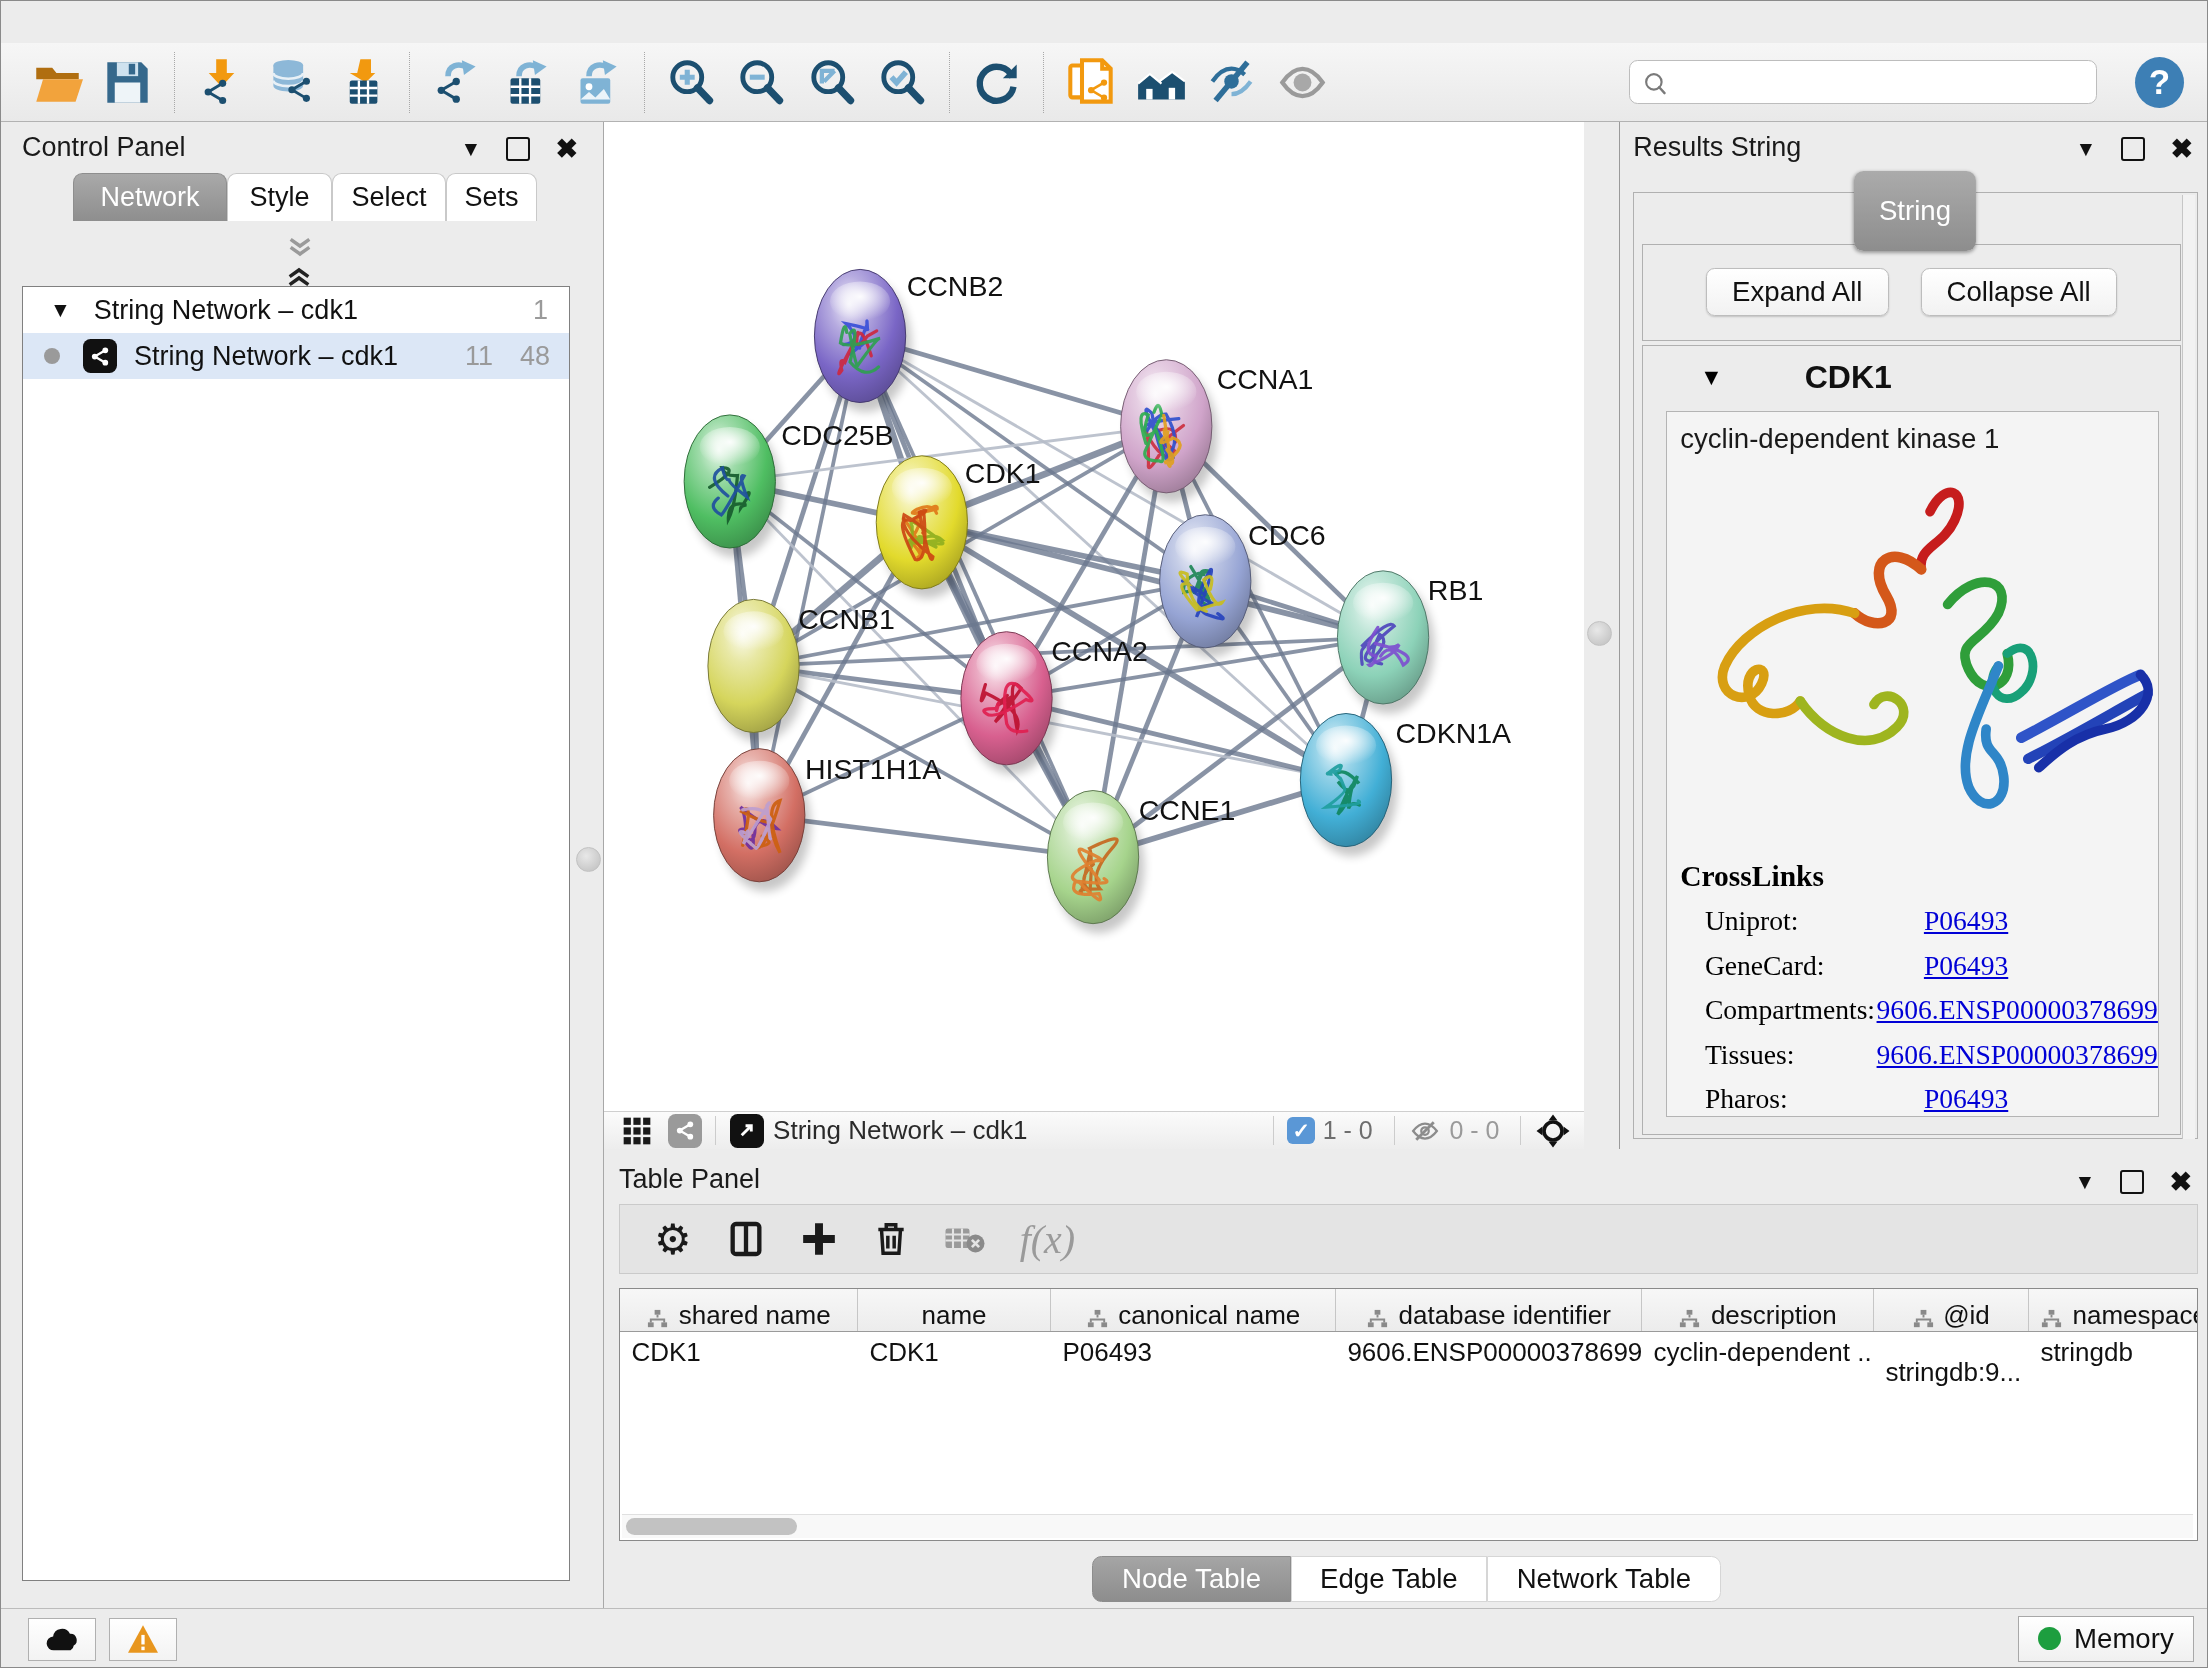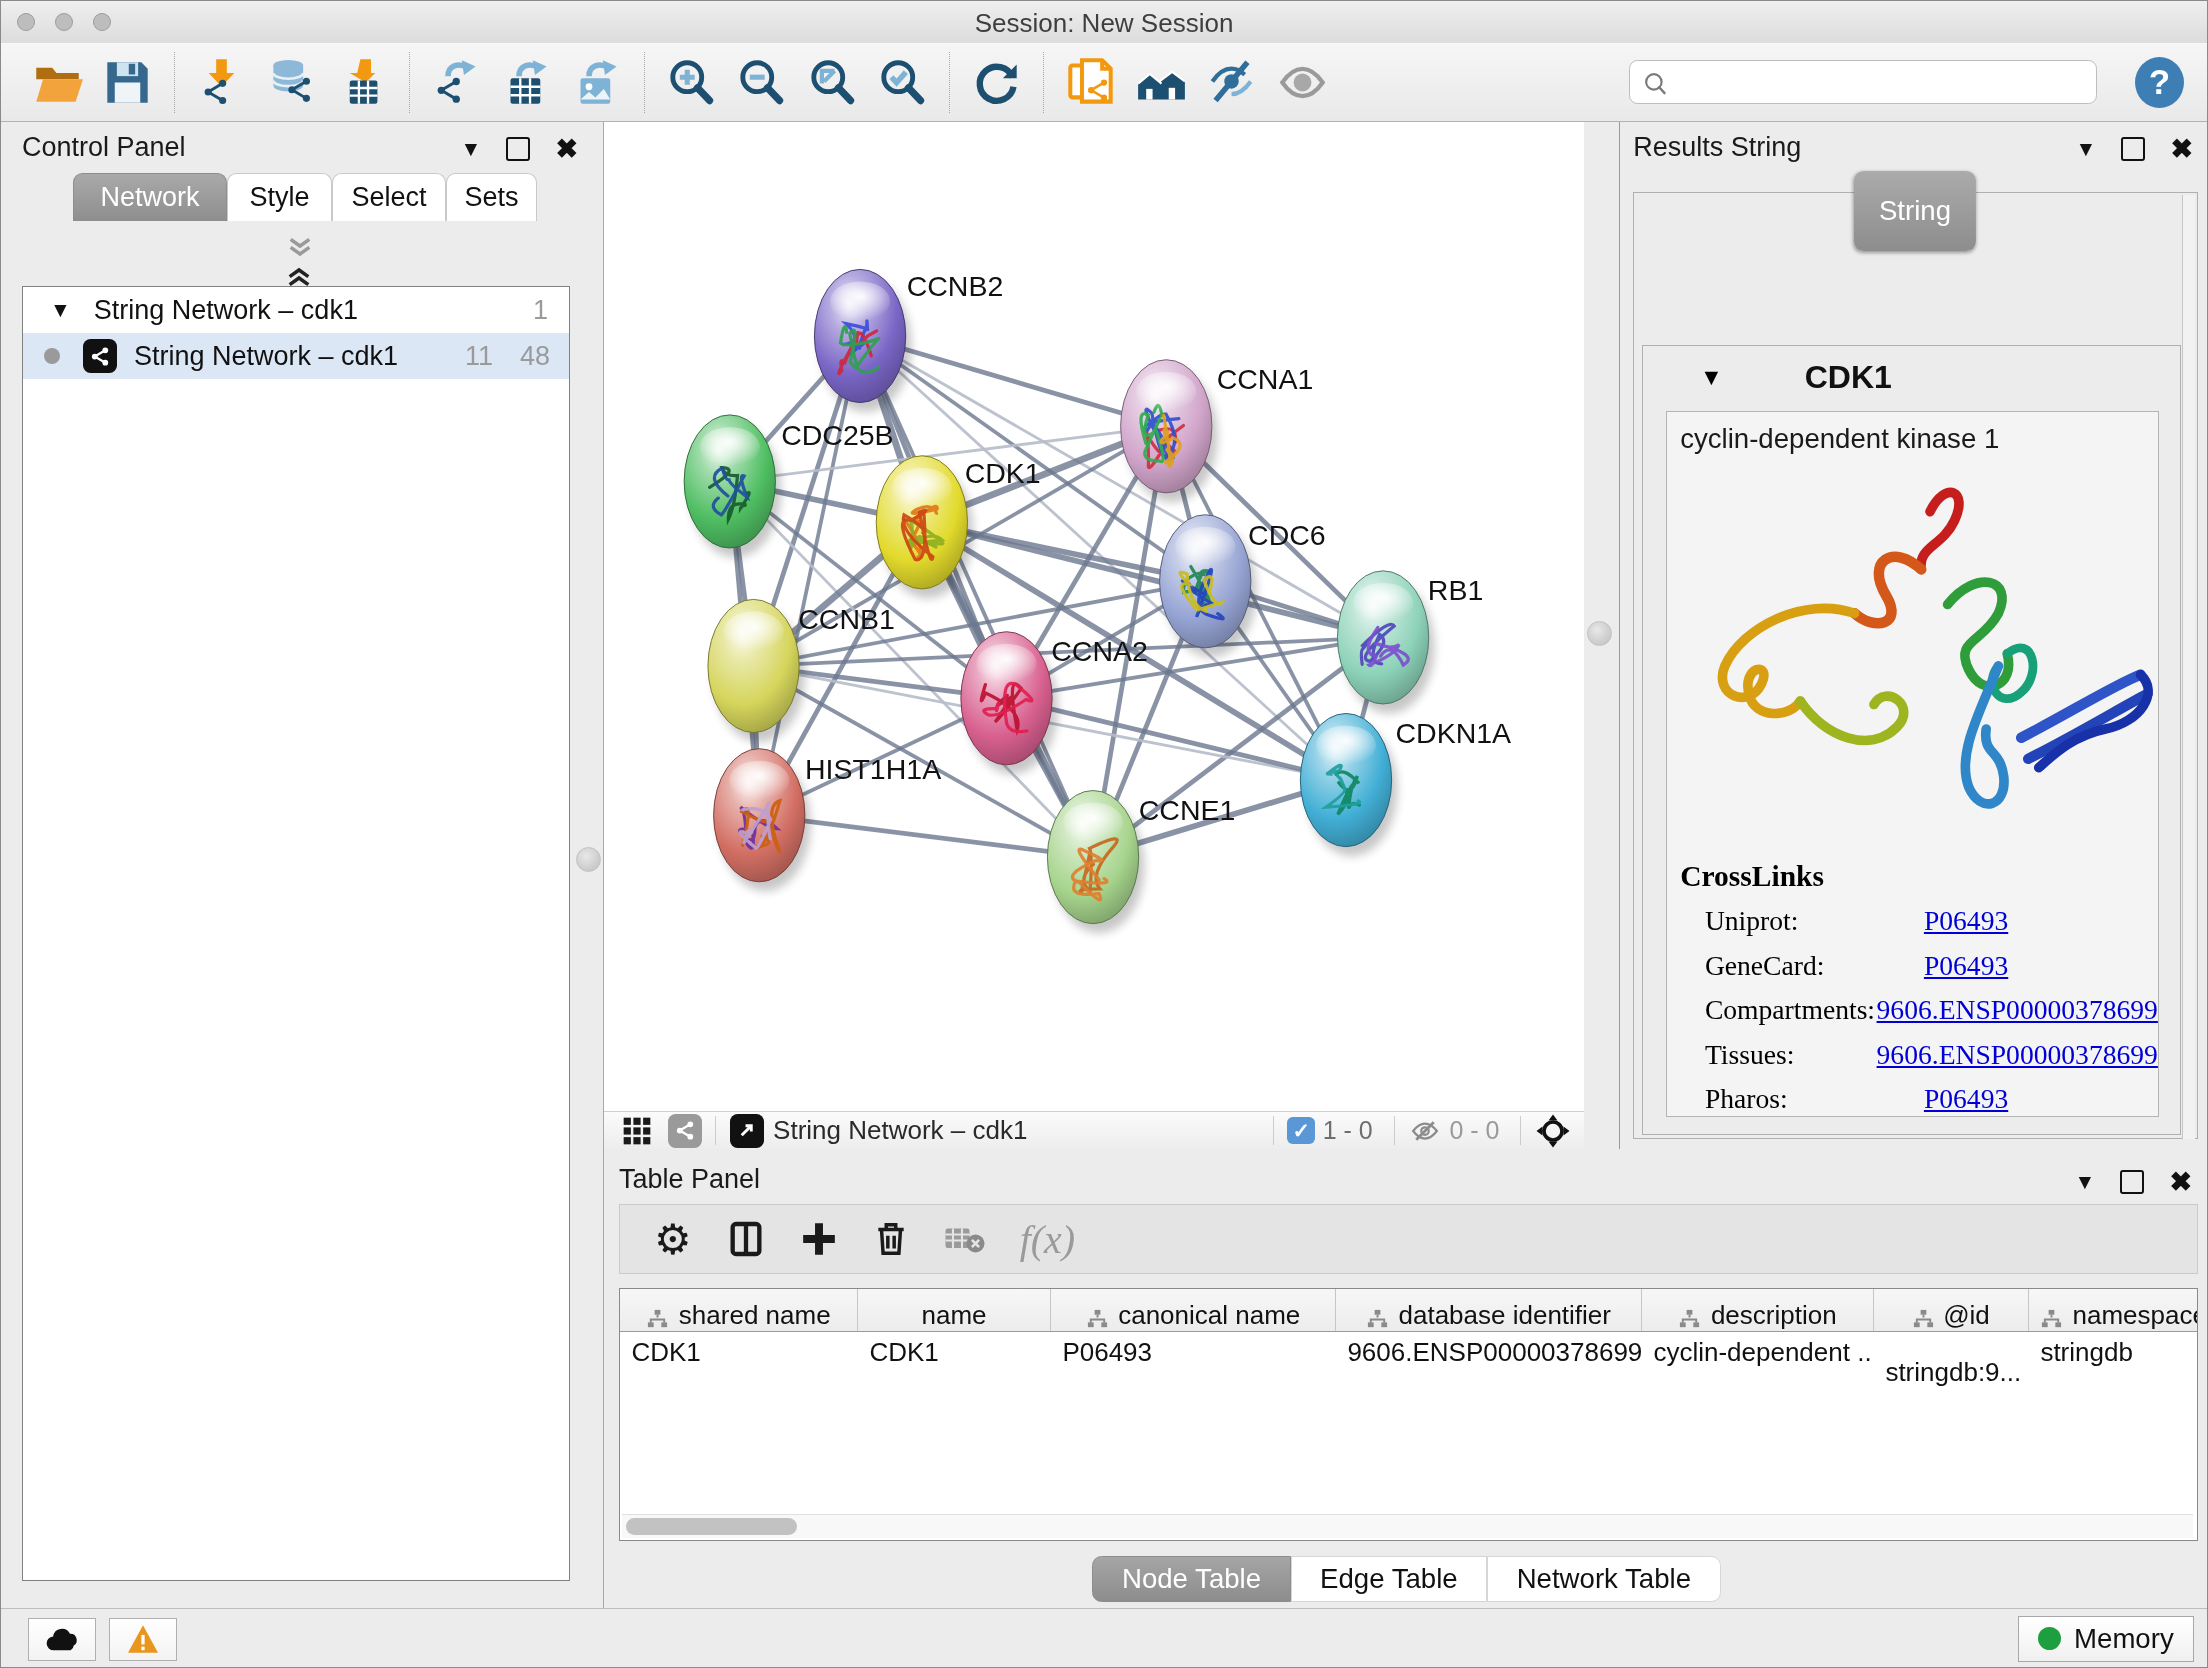--- a/index.html
+++ b/index.html
@@ -113,26 +113,20 @@
     background:linear-gradient(#ffffff,#f0f0f0);border:1.9px solid #a8a8a8;display:flex;align-items:center;gap:13.3px;
     font-size:27.6px;color:#111;box-sizing:border-box;}
   .mem-dot{width:23px;height:23px;border-radius:50%;}
   svg{display:block;}
 </style>
 </head>
 <body>
 
 <div class="window">
 
-  <div class="titlebar">
-    <div class="traffic" style="left:16px"></div>
-    <div class="traffic" style="left:54px"></div>
-    <div class="traffic" style="left:92px"></div>
-    <div class="win-title">Session: New Session</div>
-  </div>
 
   <div class="toolbar">
     <div id="tb-groups" style="display:flex;align-items:center;">
         <div class="tb-btn">
           <svg width="51" height="51" viewBox="0 0 24 24">
             <path fill="#b06e10" d="M2 5h7.5l2 2.5H22v3H2z"></path>
             <path fill="#f2a33c" d="M2 21l3.2-10.5H24L20.5 21z"></path>
           </svg>
         </div>
         <div class="tb-btn">
@@ -619,20 +613,26 @@
   <div class="grip" style="left:1389px;top:1153px;width:19px;height:19px"></div>
 
   <div class="results-panel">
     <div class="phead" style="left:13.3px;top:9.5px">Results String</div>
     <div class="picons" style="right:17px;top:11.4px">
       <span class="tri-down">▼</span>
       <span class="float-ic"></span>
       <span class="close-ic">✖</span>
     </div>
     <div class="res-outer">
+      <div class="expand-box">
+        <div style="display:flex;gap:32px;justify-content:center;margin-top:23px">
+          <div class="btn">Expand All</div>
+          <div class="btn">Collapse All</div>
+        </div>
+      </div>
       <div class="gene-box">
         <div class="gene-head">
           <span style="margin-left:57px;font-size:23px">▼</span>
           <span class="gene-name" style="margin-left:82px">CDK1</span>
         </div>
         <div class="gene-content">
           <div class="gene-desc">cyclin-dependent kinase 1</div>
           <svg id="ribbon" width="491" height="399" viewBox="0 0 560 430">
               <path d="M300 52 C318 16 344 28 328 62 C314 92 286 92 290 118" stroke="#c61d1d" stroke-width="11" fill="none" stroke-linecap="round"></path>
               <path d="M290 118 C258 88 226 108 250 148 C270 182 236 188 214 168" stroke="#d4581a" stroke-width="12" fill="none" stroke-linecap="round"></path>

